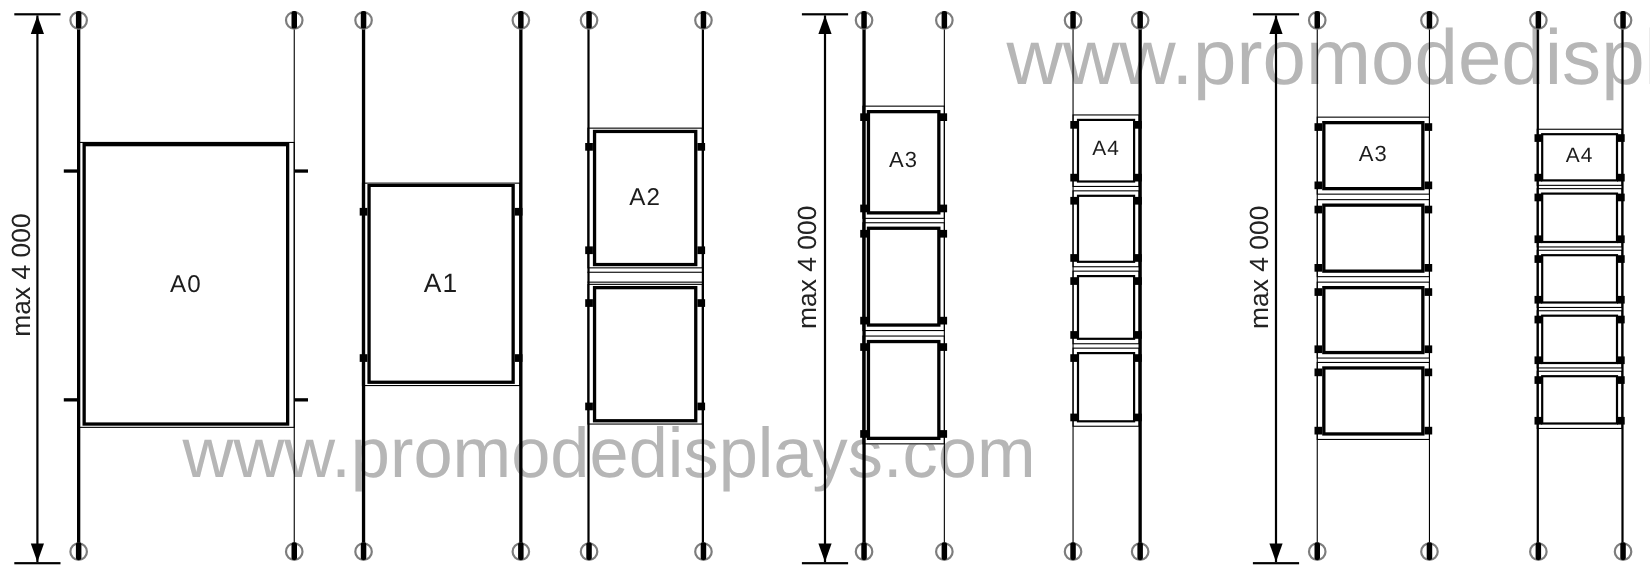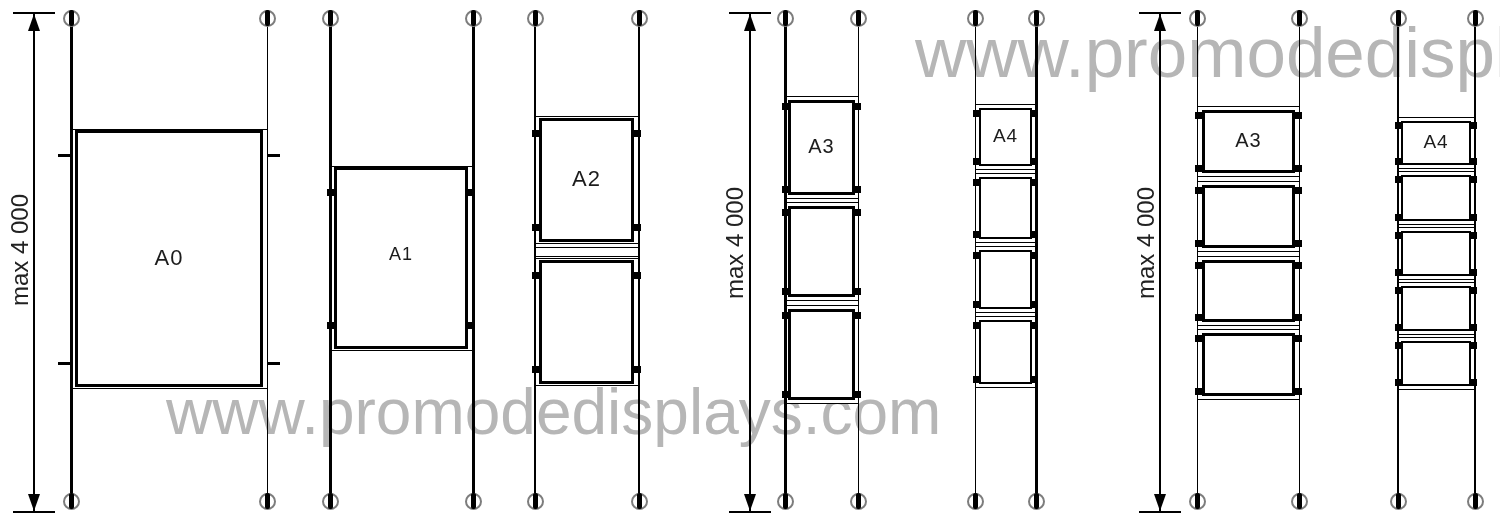--- a/index.html
+++ b/index.html
@@ -124,21 +124,21 @@
       <div class="dim-label" style="left: 1071px; top: 228px; width: 150px; height: 30px; line-height: 30px; font-size: 24px;">max 4 000</div>
       <div class="panel-outer" style="left: 70px; top: 129px; width: 198px; height: 260px;"></div>
       <div class="panel-bold" style="left: 75px; top: 130px; width: 188px; height: 257px; border-width: 3px;"></div>
       <div class="panel-label" style="left: 70px; top: 244.7px; width: 198px; font-size: 22px;">A0</div>
       <div class="clamp" style="left: 58px; top: 154px; width: 12px; height: 3px;"></div>
       <div class="clamp" style="left: 268px; top: 154px; width: 12px; height: 3px;"></div>
       <div class="clamp" style="left: 58px; top: 362px; width: 12px; height: 3px;"></div>
       <div class="clamp" style="left: 268px; top: 362px; width: 12px; height: 3px;"></div>
       <div class="panel-outer" style="left: 329px; top: 166px; width: 144px; height: 185px;"></div>
       <div class="panel-bold" style="left: 334px; top: 167px; width: 134px; height: 182px; border-width: 3px;"></div>
-      <div class="panel-label" style="left: 329px; top: 244.2px; width: 144px; font-size: 18px;">A1</div>
+      <div class="panel-label" style="left: 329px; top: 244.2px; width: 144px; font-size: 24px;">A1</div>
       <div class="clamp" style="left: 327px; top: 189px; width: 7px; height: 7px;"></div>
       <div class="clamp" style="left: 468px; top: 189px; width: 7px; height: 7px;"></div>
       <div class="clamp" style="left: 327px; top: 322px; width: 7px; height: 7px;"></div>
       <div class="clamp" style="left: 468px; top: 322px; width: 7px; height: 7px;"></div>
       <div class="panel-outer" style="left: 534px; top: 116px; width: 105px; height: 128px;"></div>
       <div class="panel-bold" style="left: 539px; top: 118px; width: 95px; height: 124px; border-width: 3px;"></div>
       <div class="panel-label" style="left: 534px; top: 165.7px; width: 105px; font-size: 22px;">A2</div>
       <div class="clamp" style="left: 532px; top: 130px; width: 7px; height: 7px;"></div>
       <div class="clamp" style="left: 634px; top: 130px; width: 7px; height: 7px;"></div>
       <div class="clamp" style="left: 532px; top: 224px; width: 7px; height: 7px;"></div>

